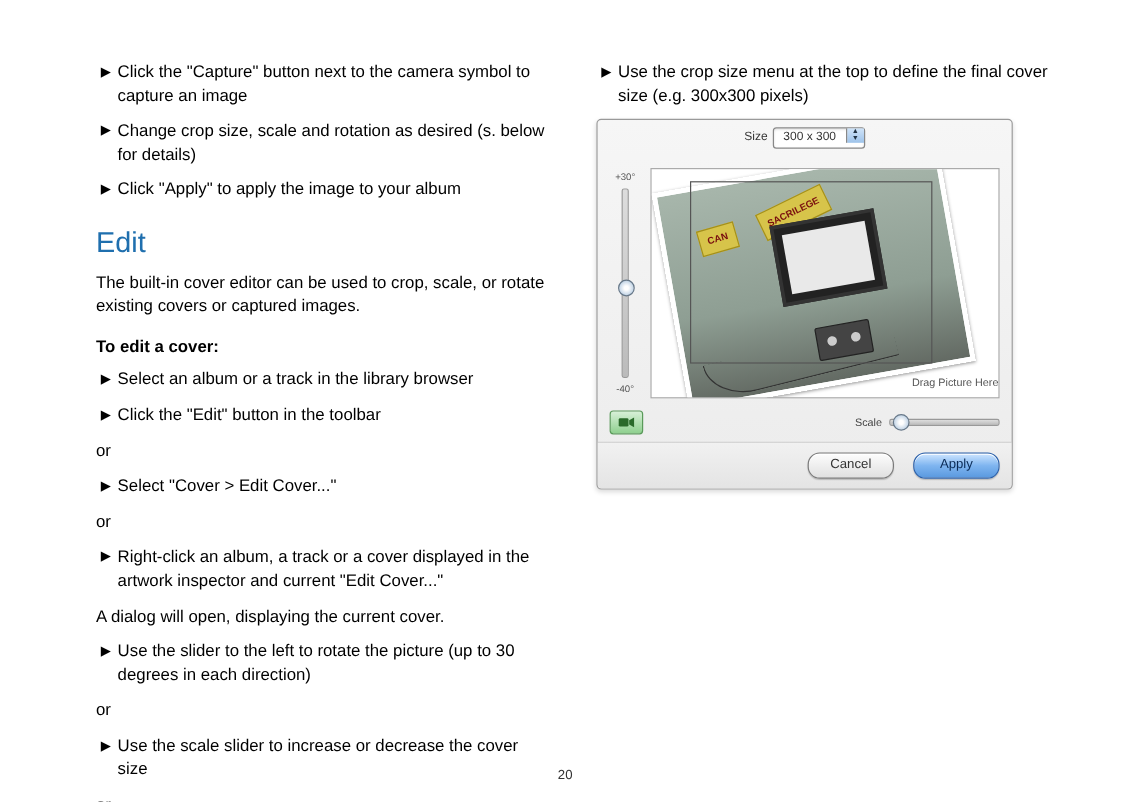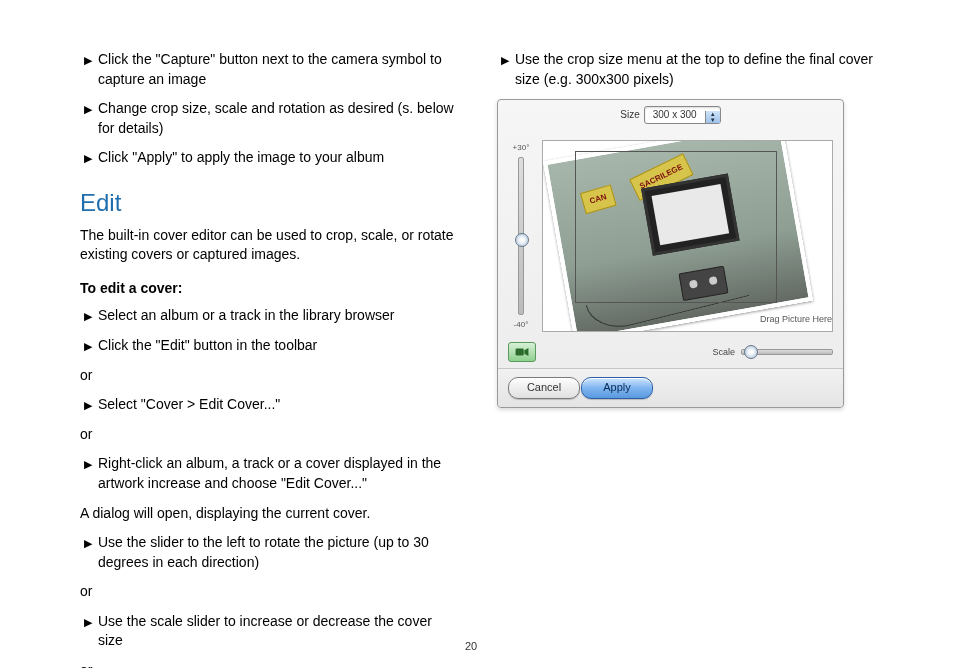--- a/index.html
+++ b/index.html
@@ -69,21 +69,21 @@
   }
   .dlg-top {
     display: flex;
     justify-content: center;
     align-items: center;
     padding: 6px 0 4px 0;
     gap: 4px;
   }
   .combo {
     display: inline-flex;
-    align-items: flex-end;
+    align-items: flex-start;
     height: 16px;
     border: 1px solid #888;
     border-radius: 3px;
     background: #fff;
     box-shadow: inset 0 1px 2px rgba(0,0,0,.15);
   }
   .combo .value { padding: 1px 8px; font-size: 10px; }
   .combo .arrows {
     width: 14px;
     background: linear-gradient(#cfe3f8,#9ec3ea);
@@ -195,21 +195,21 @@
     border:1px solid #5a9a5a;
     display:flex;align-items:center;justify-content:center;
   }
   .cam-ico svg{width:14px;height:12px;fill:#2a6a2a;}
   .scale-row{display:flex;align-items:center;gap:6px;font-size:9px;color:#444;}
   .hslider{width:90px;height:4px;background:linear-gradient(#ddd,#bbb);border:1px solid #999;border-radius:2px;position:relative;}
   .hslider .knob{position:absolute;top:-5px;left:2px;width:12px;height:12px;background:radial-gradient(#fefefe 20%, #b8cde2 80%);border:1px solid #678;border-radius:50%;}
   .dlg-footer{
     margin-top:6px;padding:8px 10px;border-top:1px solid #c5c5c5;
     background:linear-gradient(#f1f1f1,#e4e4e4);
-    display:flex;gap:1px;
+    display:flex;justify-content:flex-end;gap:16px;
     border-radius:0 0 4px 4px;
   }
   .aqua-btn{
     min-width:70px;height:20px;border-radius:10px;border:1px solid #7a7a7a;
     background:linear-gradient(#fdfdfd,#e0e0e0);
     font-size:11px;display:flex;align-items:center;justify-content:center;
     box-shadow:inset 0 1px 0 #fff, 0 1px 1px rgba(0,0,0,.2);
     cursor:pointer;
   }
   .aqua-btn.primary{
@@ -260,21 +260,21 @@
 
       <div class="bullet-item">
         <span class="marker">▶</span>
         <span class="txt">Select "Cover &gt; Edit Cover..."</span>
       </div>
 
       <div class="plain">or</div>
 
       <div class="bullet-item">
         <span class="marker">▶</span>
-        <span class="txt">Right-click an album, a track or a cover displayed in the artwork increase and choose "Edit Cover..."</span>
+        <span class="txt">Right-click an album, a track or a cover displayed in the artwork inspector and current "Edit Cover..."</span>
       </div>
 
       <div class="plain">A dialog will open, displaying the current cover.</div>
 
       <div class="bullet-item">
         <span class="marker">▶</span>
         <span class="txt">Use the slider to the left to rotate the picture (up to 30 degrees in each direction)</span>
       </div>
 
       <div class="plain">or</div>

